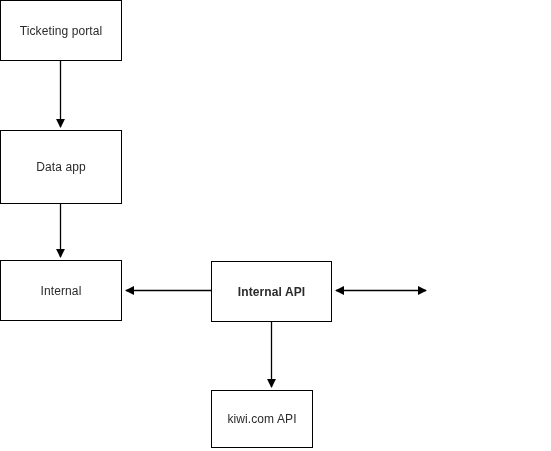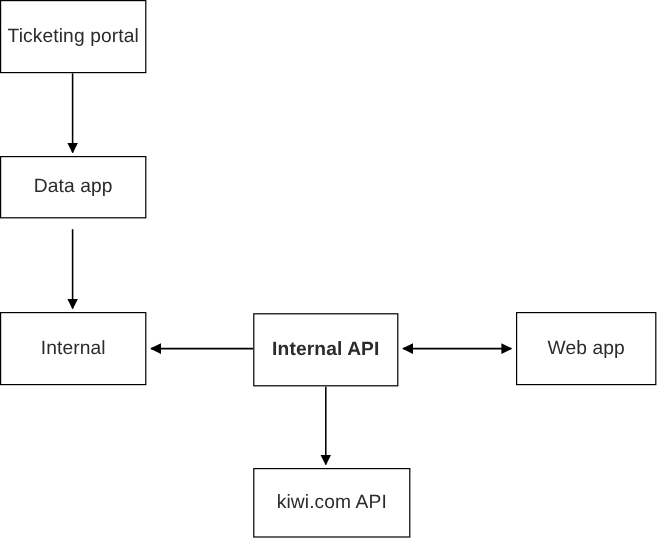--- a/index.html
+++ b/index.html
@@ -31,34 +31,34 @@
     box-sizing: border-box;
     background: #ffffff;
     border: 1.3px solid #000000;
     display: flex;
     align-items: center;
     justify-content: center;
     z-index: 2;
   }
   .node-label {
     font-family: "Liberation Sans", sans-serif;
-    font-size: 16px;
+    font-size: 12px;
     line-height: 14px;
     color: #2b2b2b;
     text-align: center;
     white-space: nowrap;
     letter-spacing: 0.1px;
   }
   
   #node-ticketing-portal { left: 0px;   top: 0px;   width: 122px; height: 61px; }
-  #node-data-app         { left: 0px;   top: 130px; width: 122px; height: 52px; }
+  #node-data-app         { left: 0px;   top: 130px; width: 122px; height: 74px; }
   #node-database         { left: 0px;   top: 260px; width: 122px; height: 61px; }
   #node-internal-api     { left: 211px; top: 261px; width: 121px; height: 61px; font-weight: bold; }
   #node-web-app          { left: 430px; top: 260px; width: 117px; height: 61px; }
-  #node-kiwi-api         { left: 211px; top: 390px; width: 131px; height: 58px; }
+  #node-kiwi-api         { left: 211px; top: 390px; width: 102px; height: 58px; }
 </style>
 </head>
 <body>
 
 <div id="diagram-canvas">
 
   <svg id="edge-layer" width="551" height="451" viewBox="0 0 551 451" xmlns="http://www.w3.org/2000/svg">
     <defs>
       <marker id="arrow-end" viewBox="0 0 10 10" refX="9" refY="5" markerWidth="7" markerHeight="7" orient="auto-start-reverse">
         <path d="M 0 0 L 10 5 L 0 10 z" fill="#000000"></path>
@@ -91,21 +91,18 @@
   </div>
 
   <div class="node" id="node-database">
     <span class="node-label">Internal</span>
   </div>
 
   <div class="node" id="node-internal-api">
     <span class="node-label">Internal API</span>
   </div>
 
-  <div class="node" id="node-web-app">
-    <span class="node-label">Web app</span>
-  </div>
 
   <div class="node" id="node-kiwi-api">
     <span class="node-label">kiwi.com API</span>
   </div>
 
 </div>
 
 </body></html>

